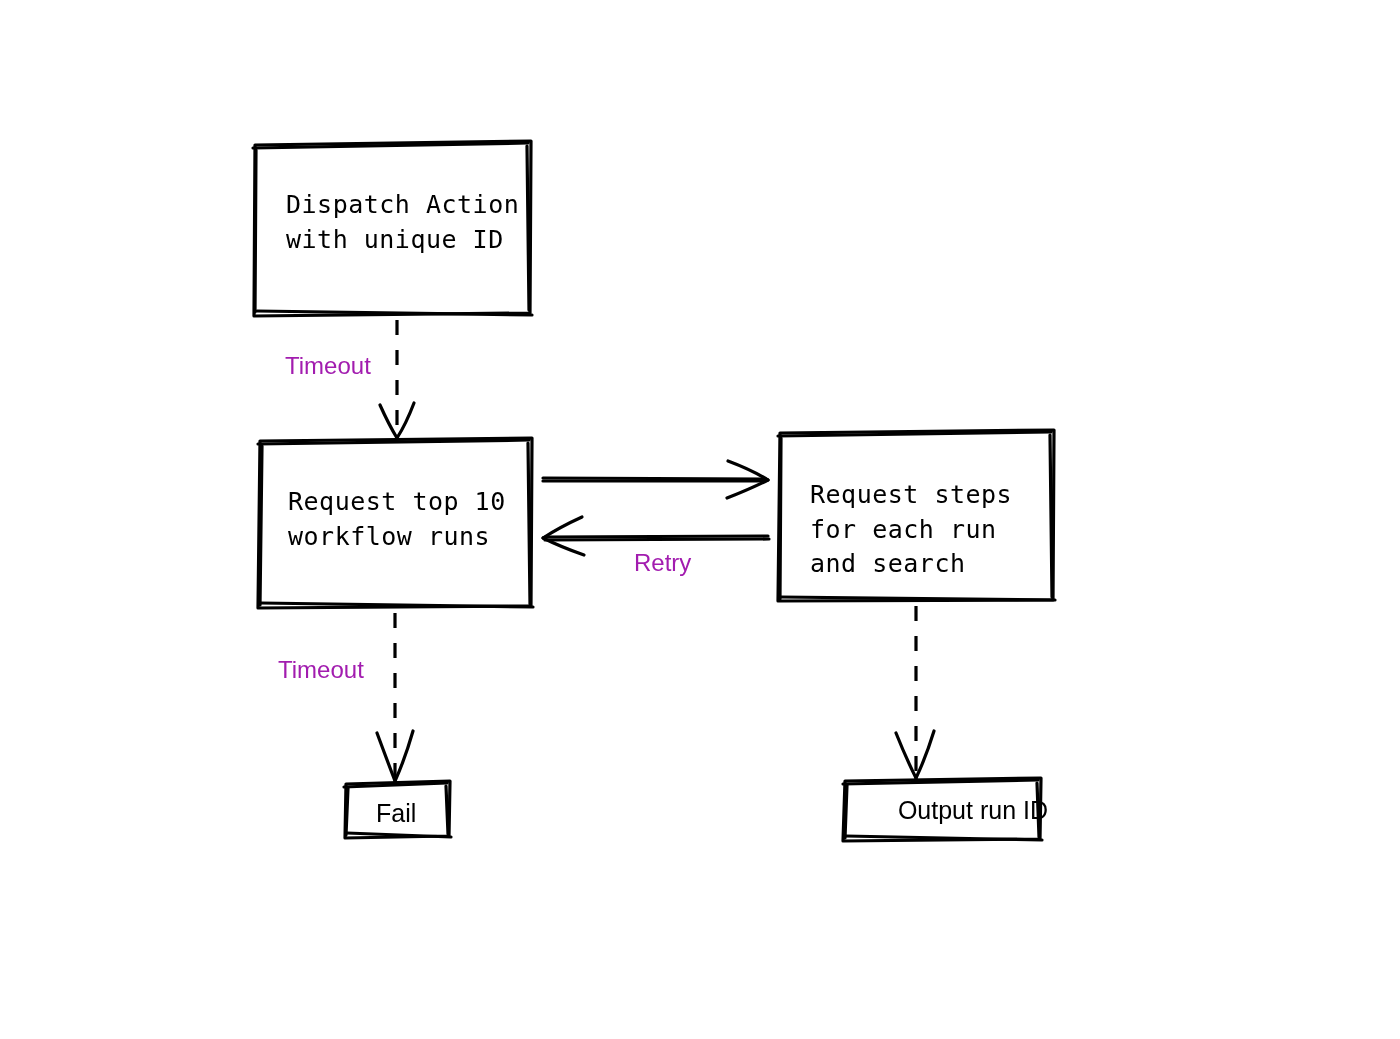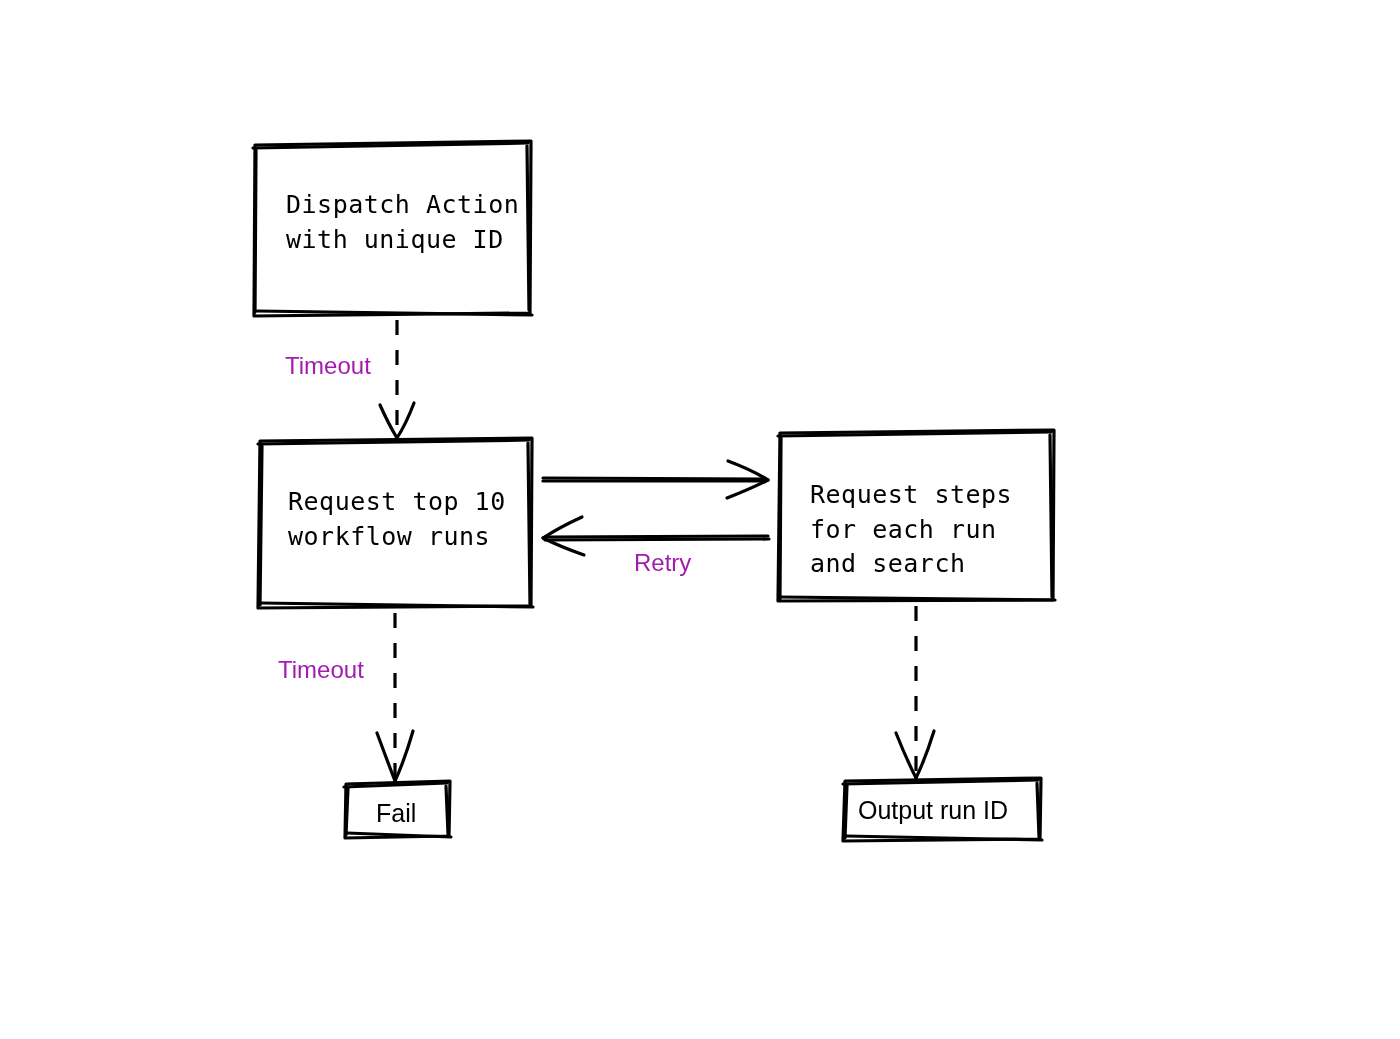--- a/index.html
+++ b/index.html
@@ -137,21 +137,21 @@
 
   <div class="node-label mono" style="left:264px; top:485px; width:250px;">Request top 10
 workflow runs</div>
 
   <div class="node-label mono" style="left:786px; top:478px; width:250px;">Request steps
 for each run
 and search</div>
 
   <div class="node-label sans" style="left:352px; top:796px; width:90px;">Fail</div>
 
-  <div class="node-label sans" style="left:834px; top:793px; width:190px;">Output run ID</div>
+  <div class="node-label sans" style="left:834px; top:793px; width:190px;text-align:right;">Output run ID</div>
 
   <div class="edge-label" style="left:261px; top:352px;">Timeout</div>
 
   <div class="edge-label" style="left:610px; top:549px;">Retry</div>
 
   <div class="edge-label" style="left:254px; top:656px;">Timeout</div>
 
   <div class="hit" style="left:229px; top:140px; width:280px; height:177px;"></div>
   <div class="hit" style="left:233px; top:437px; width:277px; height:172px;"></div>
   <div class="hit" style="left:753px; top:429px; width:279px; height:173px;"></div>

